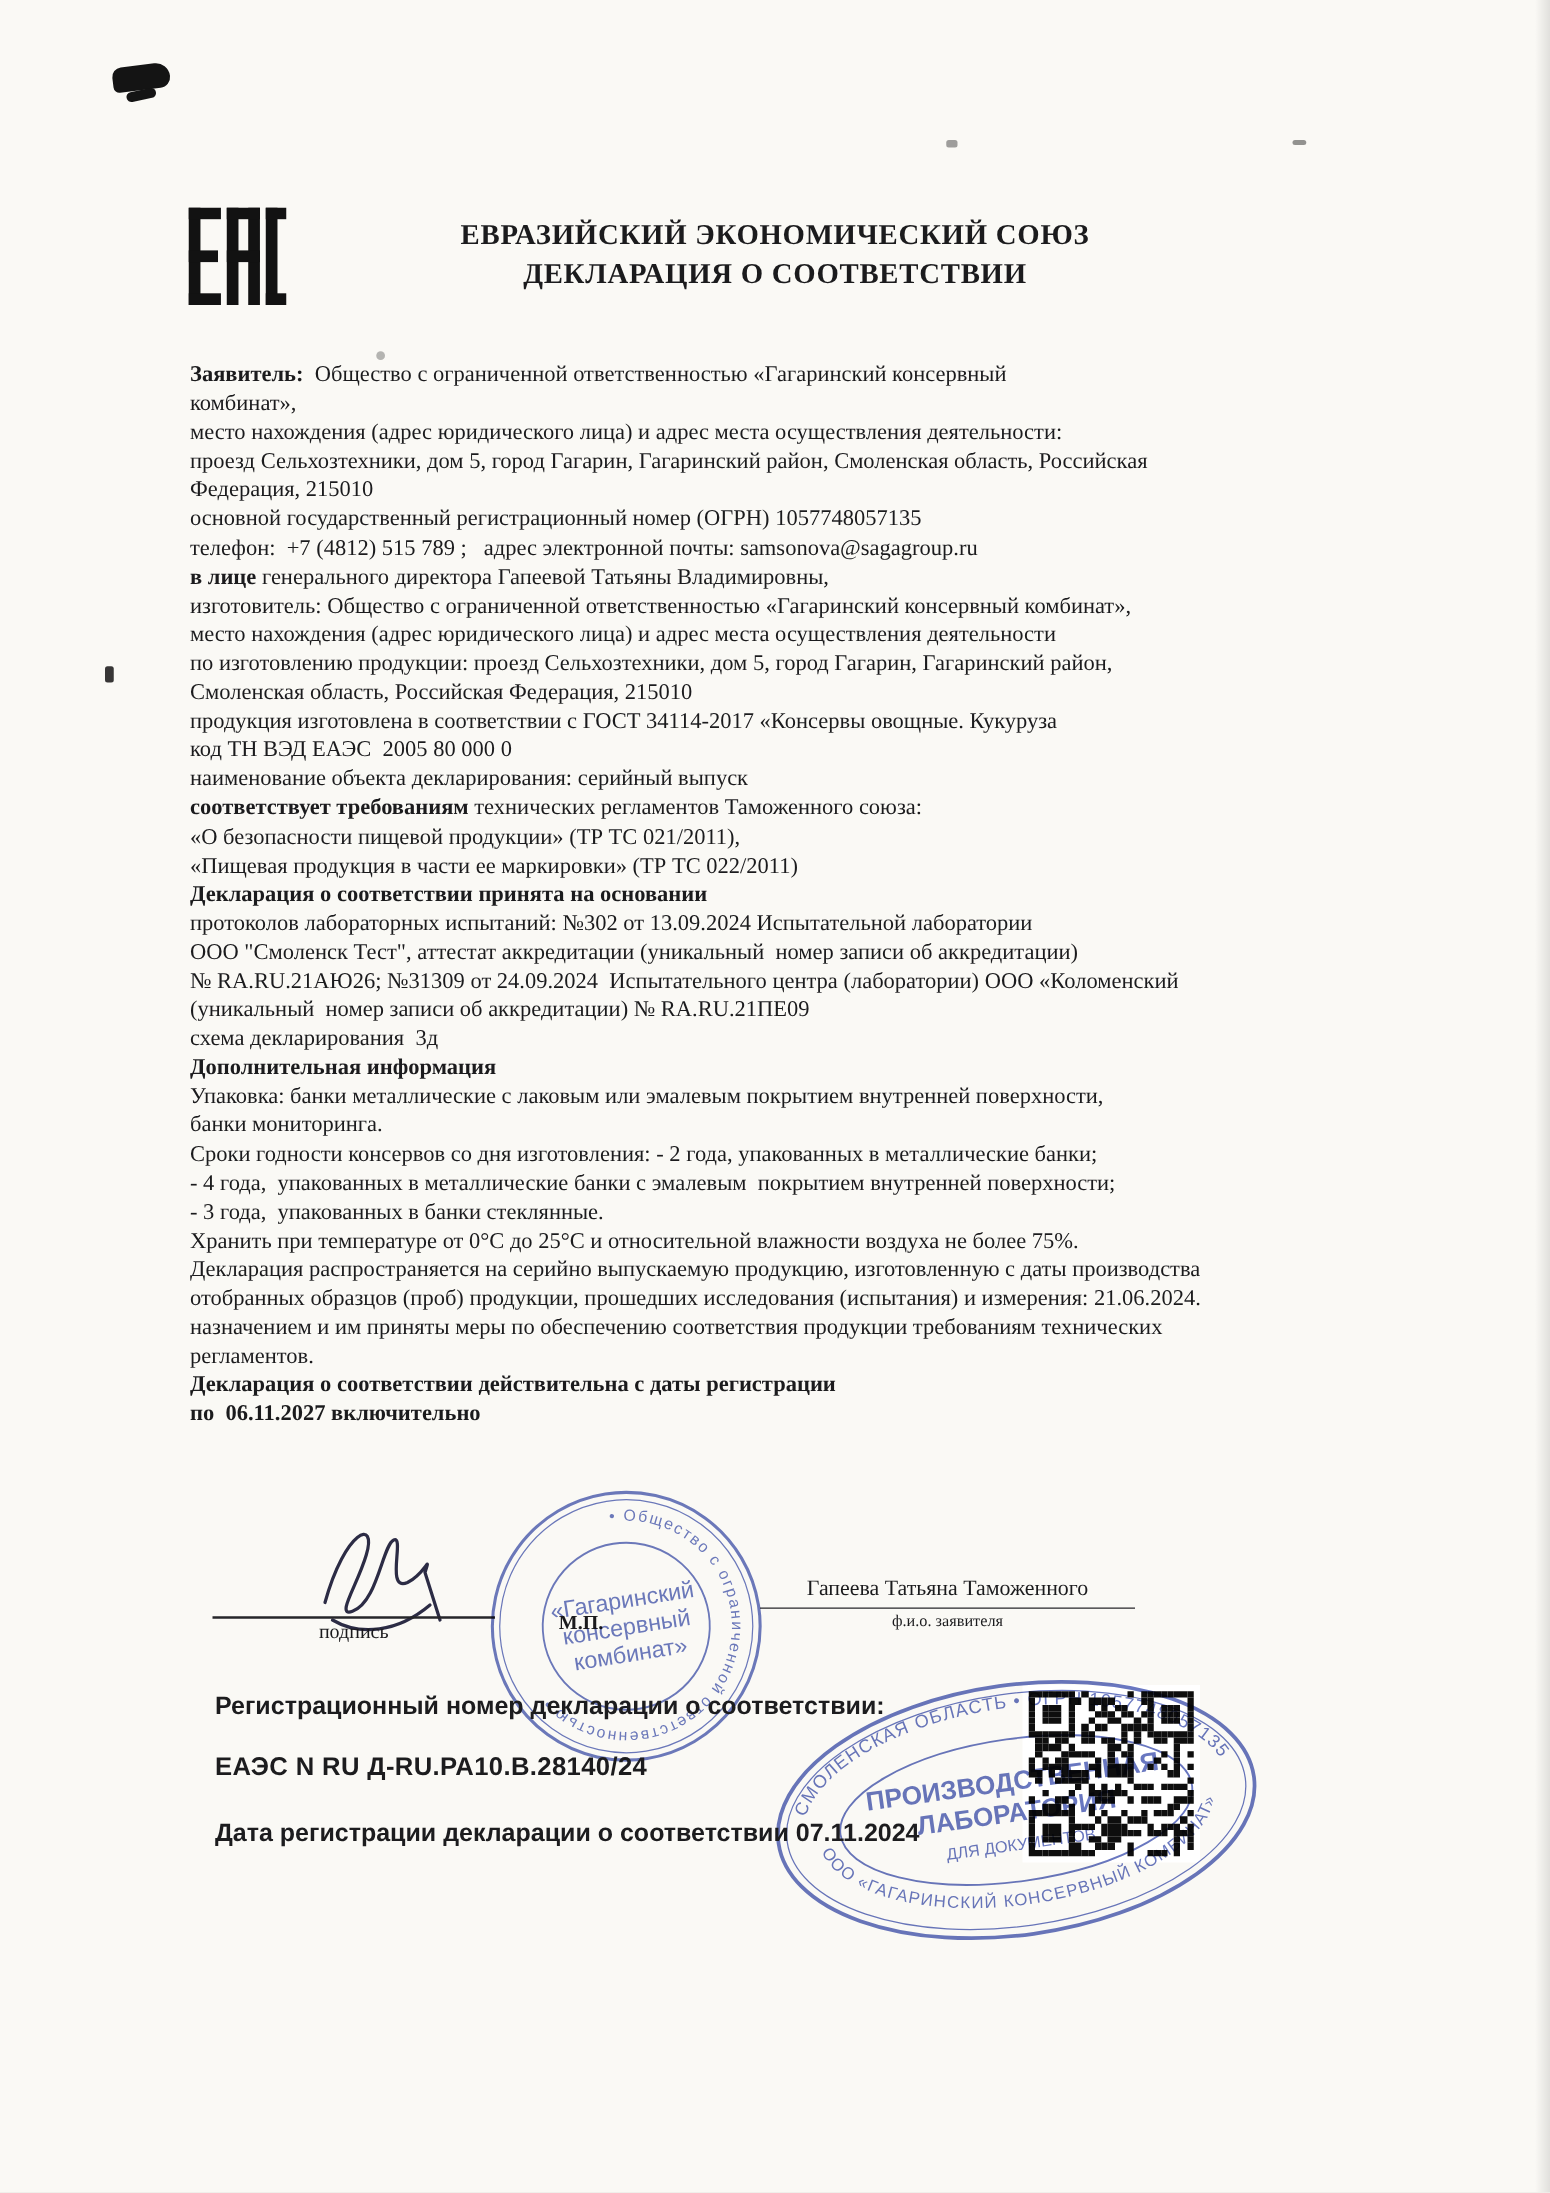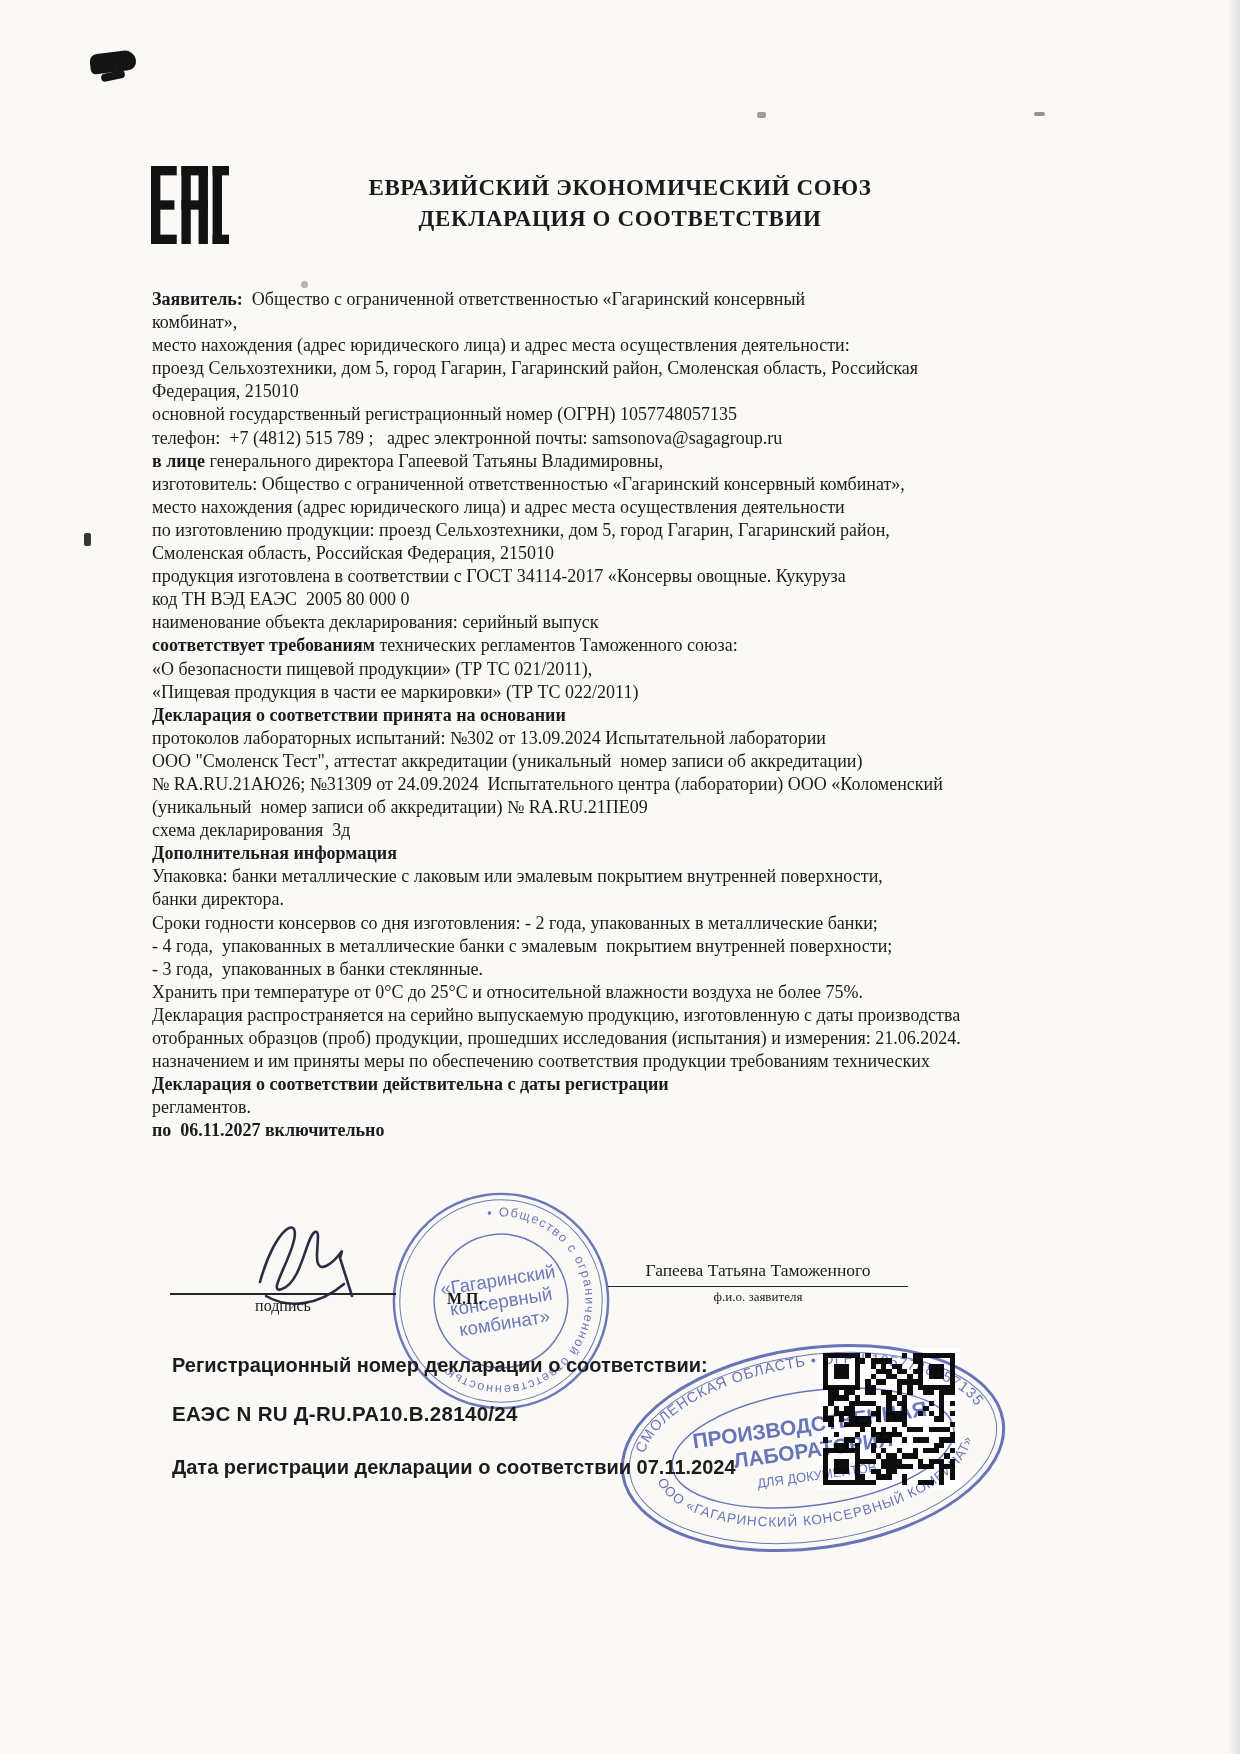--- a/index.html
+++ b/index.html
@@ -133,30 +133,30 @@
       <div class="bline"><span>«О безопасности пищевой продукции» (ТР ТС 021/2011),</span></div>
       <div class="bline"><span>«Пищевая продукция в части ее маркировки» (ТР ТС 022/2011)</span></div>
       <div class="bline"><b>Декларация о соответствии принята на основании</b></div>
       <div class="bline"><span>протоколов лабораторных испытаний: №302 от 13.09.2024 Испытательной лаборатории</span></div>
       <div class="bline"><span>ООО "Смоленск Тест", аттестат аккредитации (уникальный  номер записи об аккредитации)</span></div>
       <div class="bline"><span>№ RA.RU.21АЮ26; №31309 от 24.09.2024  Испытательного центра (лаборатории) ООО «Коломенский</span></div>
       <div class="bline"><span>(уникальный  номер записи об аккредитации) № RA.RU.21ПЕ09</span></div>
       <div class="bline"><span>схема декларирования  3д</span></div>
       <div class="bline"><b>Дополнительная информация</b></div>
       <div class="bline"><span>Упаковка: банки металлические с лаковым или эмалевым покрытием внутренней поверхности,</span></div>
-      <div class="bline"><span>банки директора.</span></div>
+      <div class="bline"><span>банки мониторинга.</span></div>
       <div class="bline"><span>Сроки годности консервов со дня изготовления: - 2 года, упакованных в металлические банки;</span></div>
       <div class="bline"><span>- 4 года,  упакованных в металлические банки с эмалевым  покрытием внутренней поверхности;</span></div>
       <div class="bline"><span>- 3 года,  упакованных в банки стеклянные.</span></div>
       <div class="bline"><span>Хранить при температуре от 0°С до 25°С и относительной влажности воздуха не более 75%.</span></div>
       <div class="bline"><span>Декларация распространяется на серийно выпускаемую продукцию, изготовленную с даты производства</span></div>
       <div class="bline"><span>отобранных образцов (проб) продукции, прошедших исследования (испытания) и измерения: 21.06.2024.</span></div>
       <div class="bline"><span>назначением и им приняты меры по обеспечению соответствия продукции требованиям технических</span></div>
+      <div class="bline"><span>регламентов.</span></div>
       <div class="bline"><b>Декларация о соответствии действительна с даты регистрации</b></div>
-      <div class="bline"><span>регламентов.</span></div>
       <div class="bline"><b>по  06.11.2027 включительно</b></div>
     </div>
 
   <svg class="sig-ink" viewBox="0 0 130 100">
     <g fill="none" stroke="#2c2c45" stroke-width="2.6" stroke-linecap="round">
       <path d="M 14 70 C 30 12, 56 2, 47 32 C 40 56, 22 82, 36 77 C 56 70, 60 24, 69 20 C 78 16, 62 62, 80 54 C 94 47, 99 30, 94 46 L 106 84"></path>
       <path d="M 20 84 C 42 97, 72 94, 98 72"></path>
     </g>
   </svg>
   <div class="sig-line"></div>

